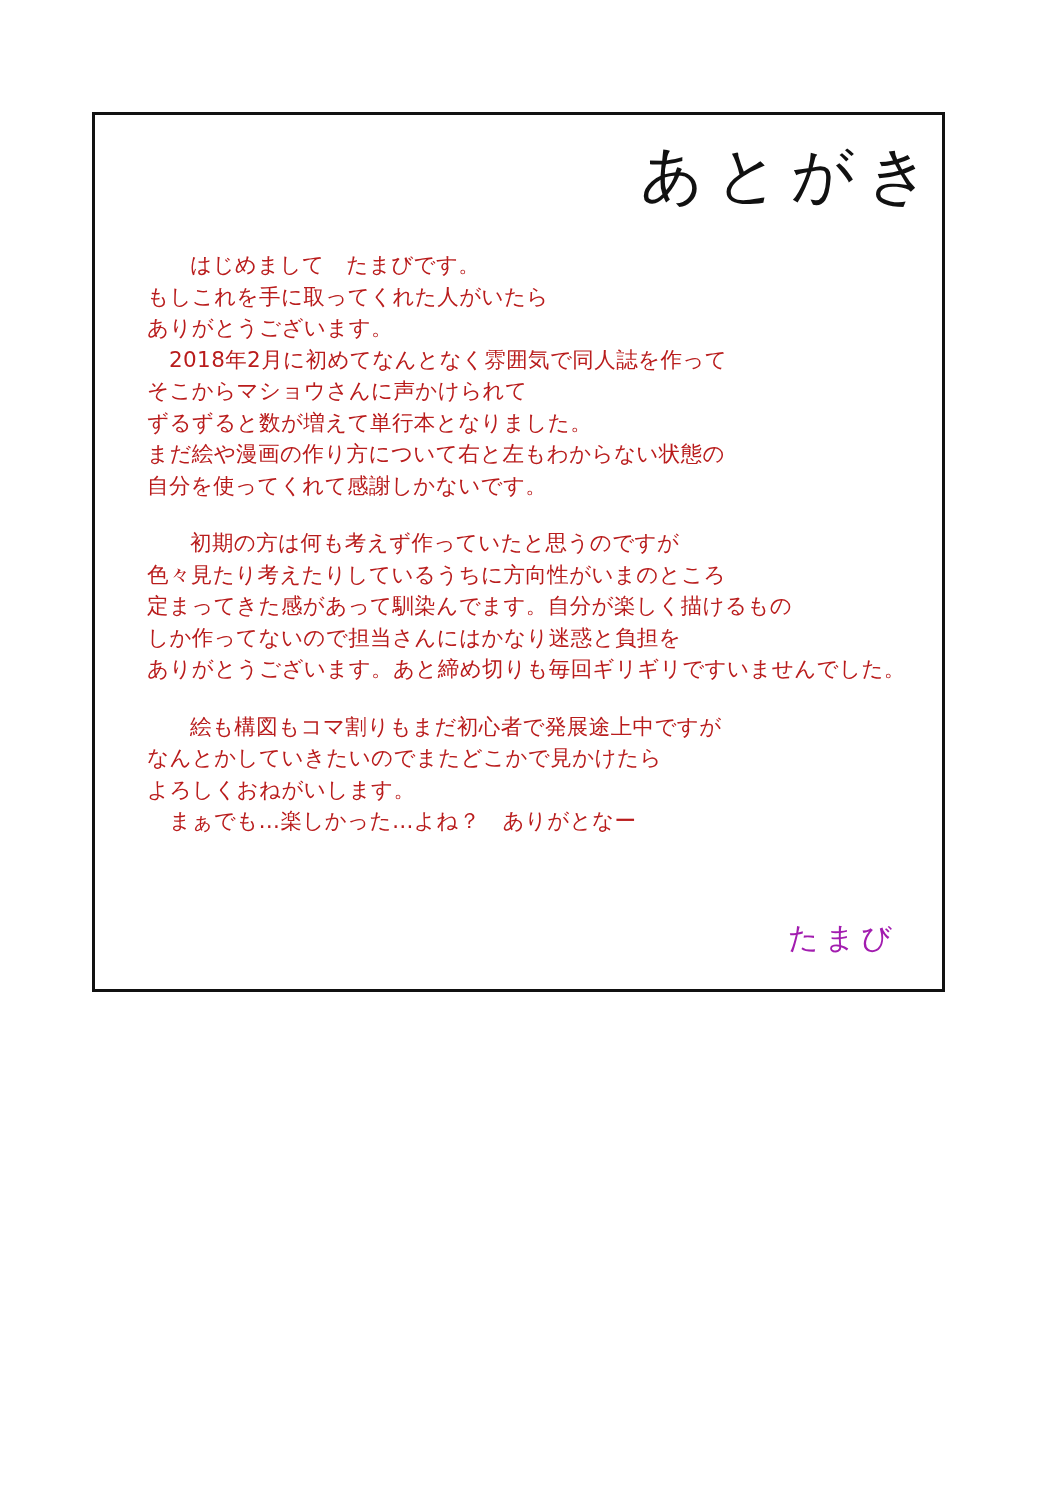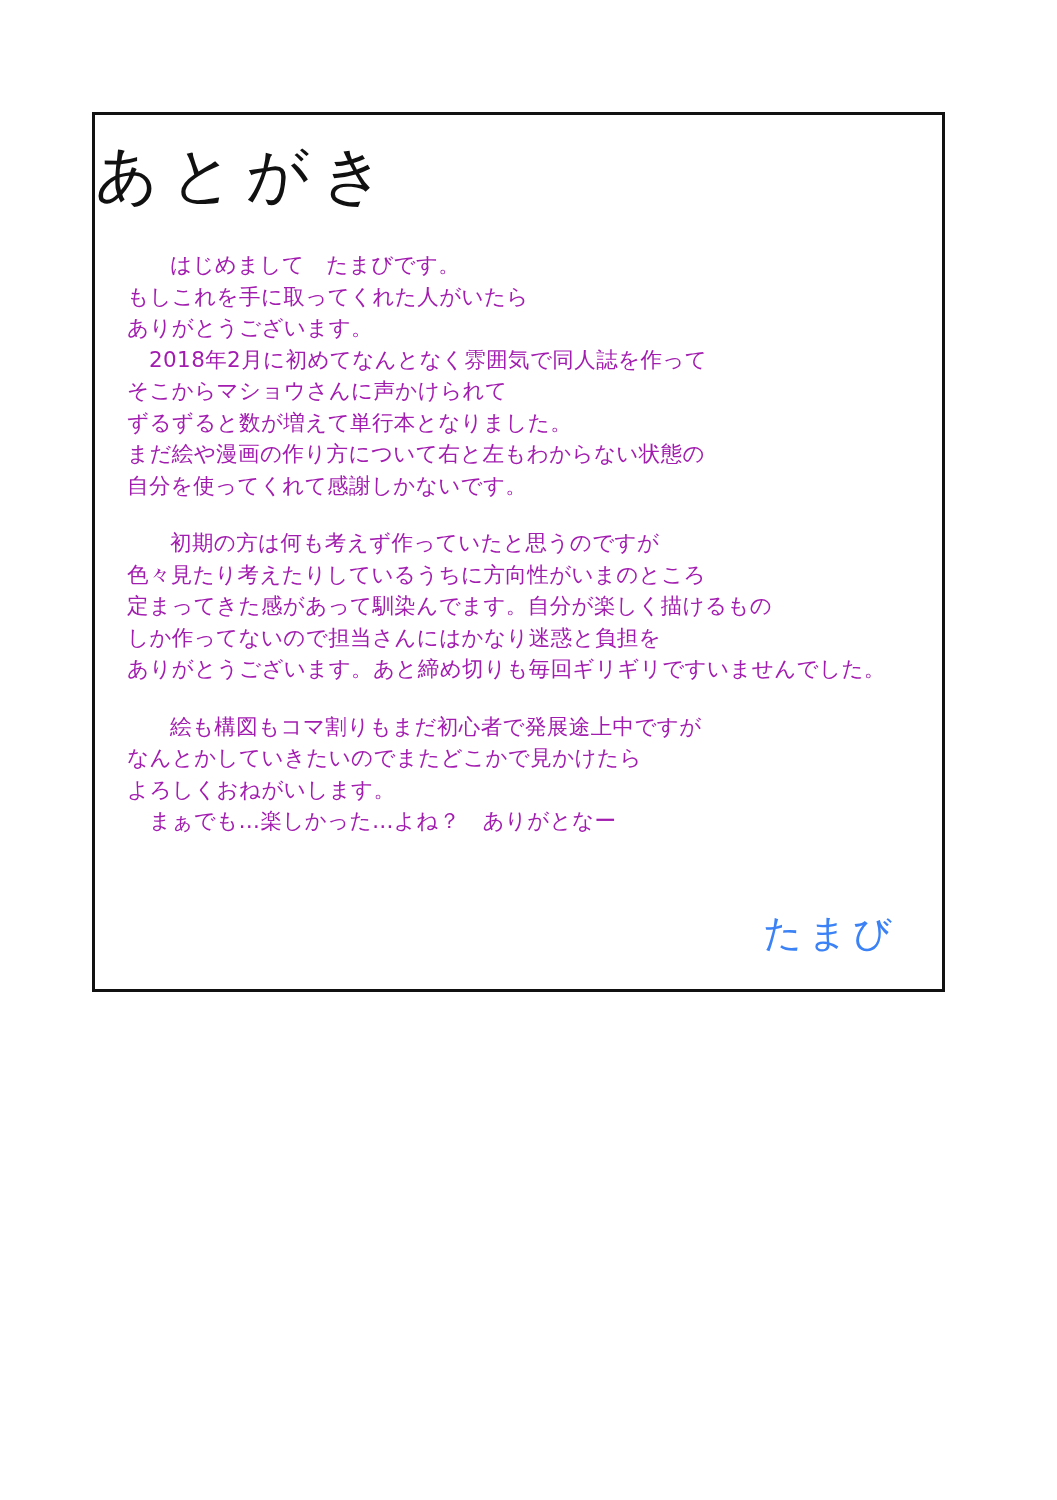--- a/index.html
+++ b/index.html
@@ -34,54 +34,54 @@
     border: 3px solid #111111;
     box-sizing: border-box;
     background: #ffffff;
   }
 
   .panel-title {
     position: absolute;
     left: 0;
     right: 0;
     top: 18px;
-    text-align: left;
+    text-align: right;
     font-size: 62px;
     letter-spacing: 12px;
     font-weight: 400;
     color: #111111;
     font-family: "DejaVu Sans", "Liberation Sans", sans-serif;
   }
 
   .body-text {
     position: absolute;
-    left: 32px;
+    left: 52px;
     top: 134px;
     right: 28px;
     font-size: 21.5px;
     line-height: 31.5px;
-    color: #a21caf;
+    color: #b91c1c;
     letter-spacing: 0.4px;
   }
 
   .para {
     margin: 0 0 26px 0;
     white-space: pre-wrap;
   }
   .para:last-of-type { margin-bottom: 0; }
 
   .indent { text-indent: 2em; }
 
   .signature {
     position: absolute;
     right: 44px;
     bottom: 30px;
-    font-size: 38px;
+    font-size: 30px;
     letter-spacing: 6px;
-    color: #3b82f6;
+    color: #a21caf;
   }
 </style>
 </head>
 <body>
 
 <div class="page">
   <div class="afterword-panel">
     <div class="panel-title">あとがき</div>
 
     <div class="body-text">

